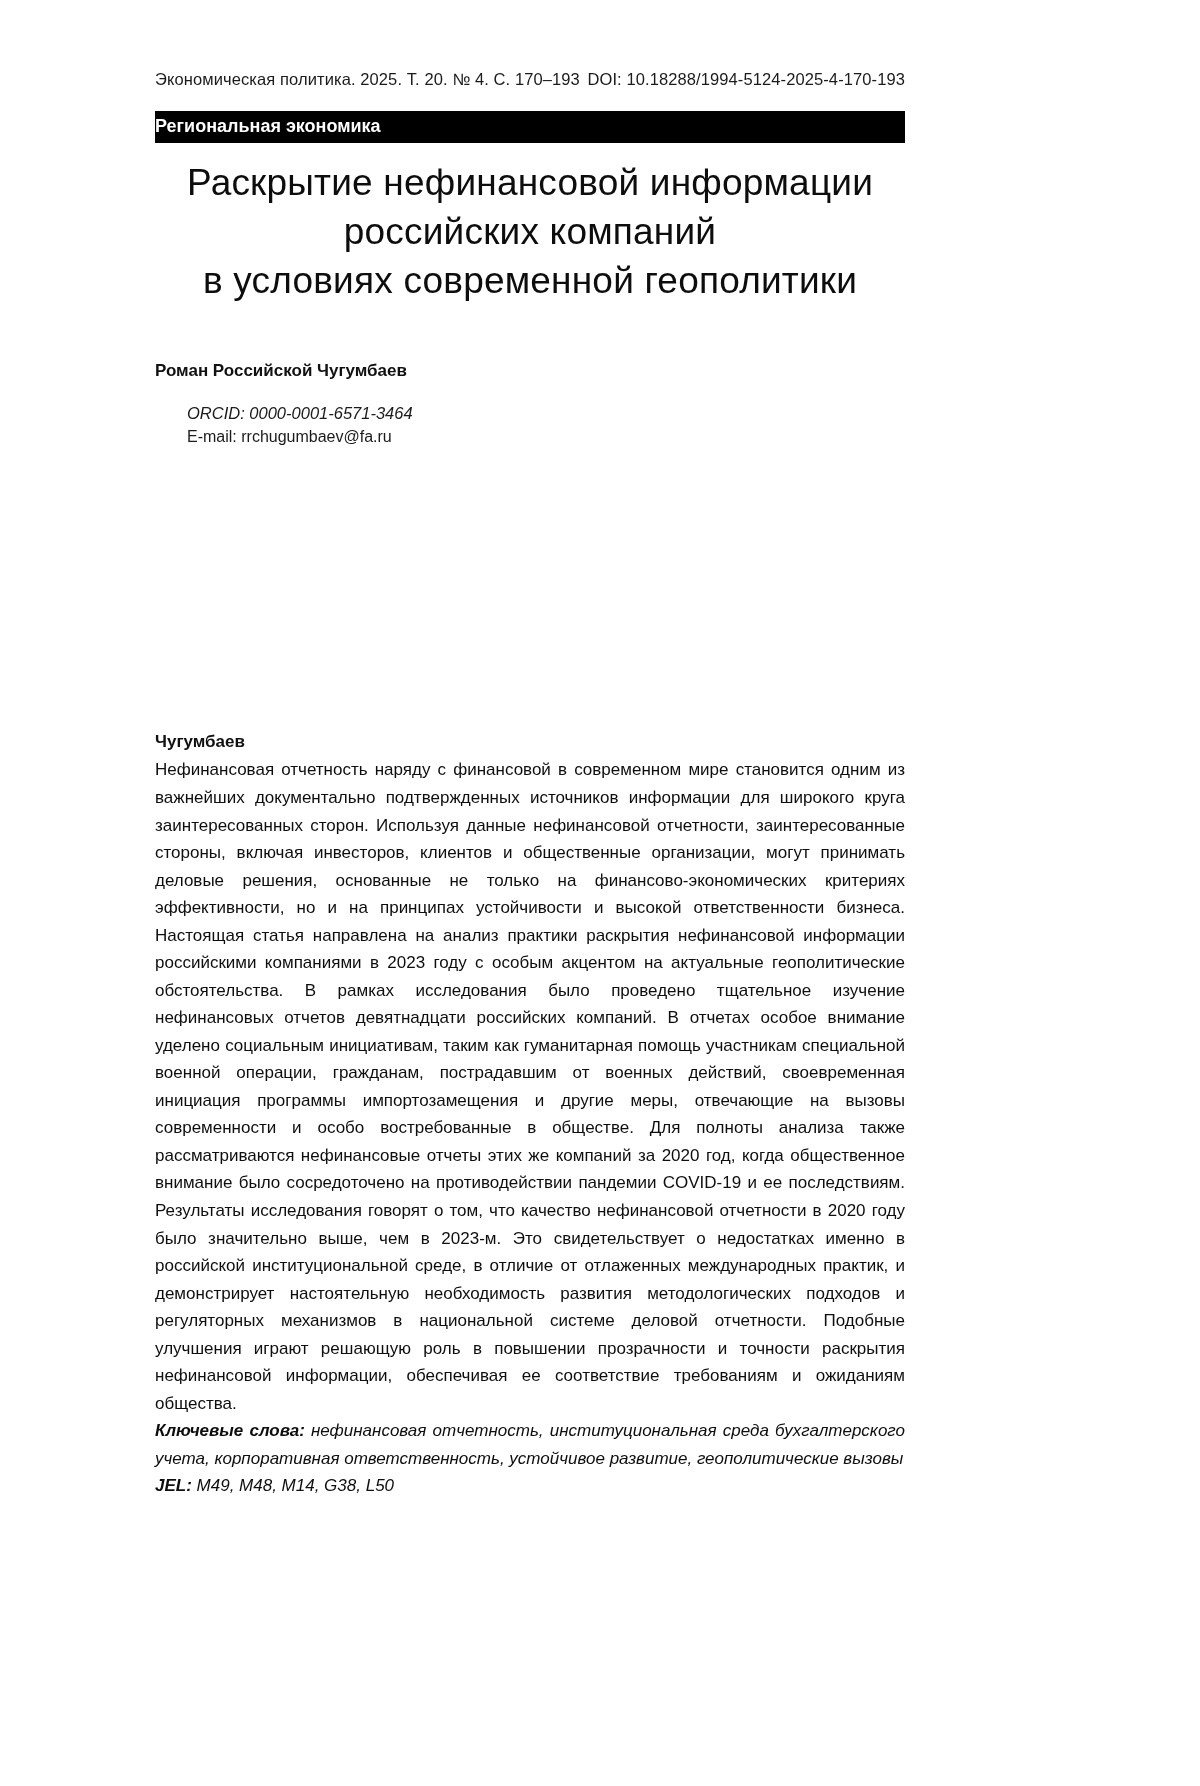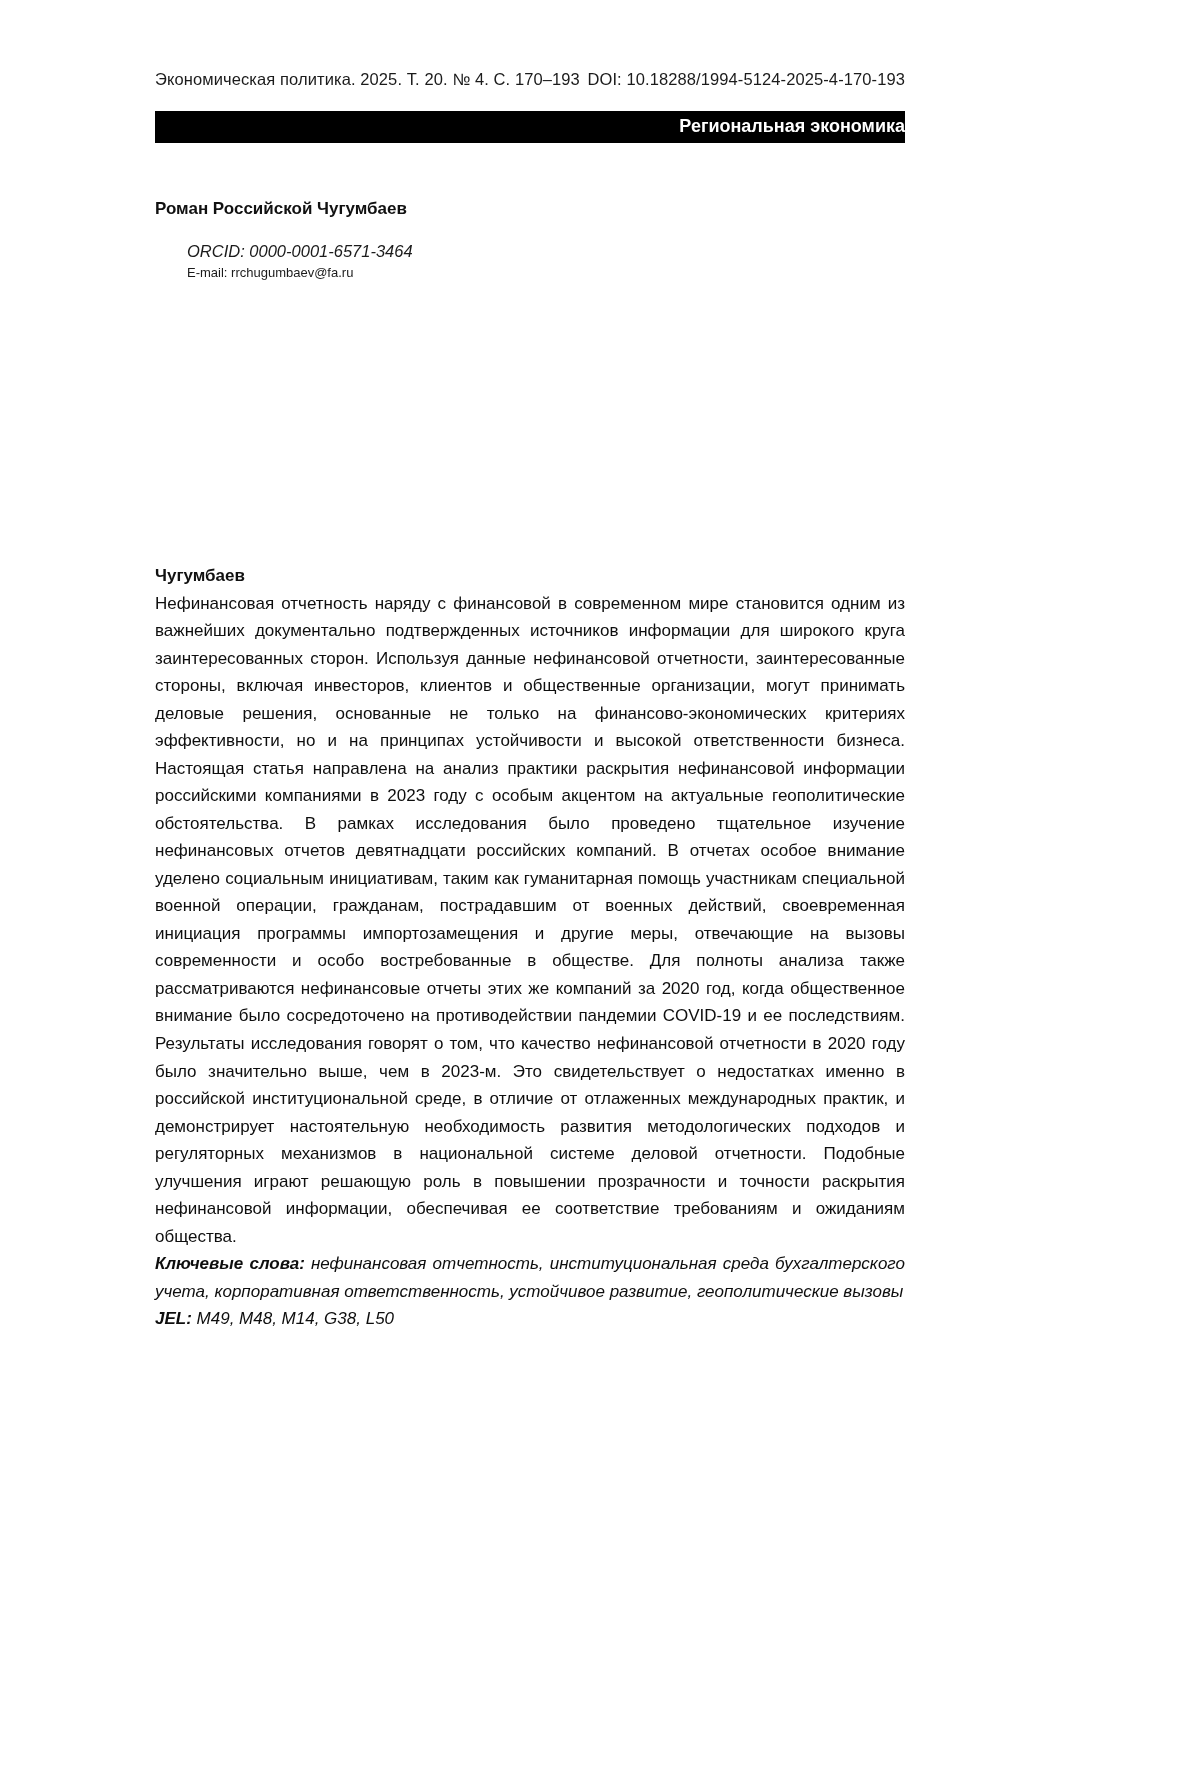--- a/index.html
+++ b/index.html
@@ -24,21 +24,21 @@
     align-items: baseline;
     font-size: 16.5px;
     color: #1b1b1b;
     letter-spacing: 0.1px;
   }
 
   .section-banner {
     margin-top: 22px;
     background: #000000;
     color: #ffffff;
-    text-align: right;
+    text-align: left;
     font-weight: 700;
     font-size: 18px;
     padding: 5px 0 6px 0;
   }
 
   .article-title {
     margin-top: 16px;
     text-align: center;
     font-size: 37px;
     line-height: 1.32;
@@ -60,21 +60,21 @@
     margin-top: 9px;
     margin-left: 32px;
     font-size: 16.5px;
     line-height: 1.5;
     max-width: 700px;
     color: #1b1b1b;
   }
   .author-email {
     margin-top: 2px;
     margin-left: 32px;
-    font-size: 13px;
+    font-size: 16px;
     line-height: 1.5;
     color: #1b1b1b;
   }
 
   .abstract-heading {
     margin-top: 283px;
     font-weight: 700;
     font-size: 17px;
   }
   .abstract-text {
@@ -99,20 +99,25 @@
 <div class="page">
   <div class="content">
 
     <div class="running-head">
       <span>Экономическая политика. 2025. Т. 20. № 4. С. 170–193</span>
       <span>DOI: 10.18288/1994-5124-2025-4-170-193</span>
     </div>
 
     <div class="section-banner">Региональная экономика</div>
 
+    <h1 class="article-title">
+      <div>Раскрытие нефинансовой информации</div>
+      <div>российских компаний</div>
+      <div>в условиях современной геополитики</div>
+    </h1>
 
     <div class="author-block">
       <div class="author-name">Роман Российской Чугумбаев</div>
       <div class="author-orcid">ORCID: 0000-0001-6571-3464</div>
       <div class="author-email">E-mail: rrchugumbaev@fa.ru</div>
     </div>
 
     <div class="abstract-heading">Чугумбаев</div>
     <div class="abstract-text">Нефинансовая отчетность наряду с финансовой в современном мире становится одним из важнейших документально подтвержденных источников информации для широкого круга заинтересованных сторон. Используя данные нефинансовой отчетности, заинтересованные стороны, включая инвесторов, клиентов и общественные организации, могут принимать деловые решения, основанные не только на финансово-экономических критериях эффективности, но и на принципах устойчивости и высокой ответственности бизнеса. Настоящая статья направлена на анализ практики раскрытия нефинансовой информации российскими компаниями в 2023 году с особым акцентом на актуальные геополитические обстоятельства. В рамках исследования было проведено тщательное изучение нефинансовых отчетов девятнадцати российских компаний. В отчетах особое внимание уделено социальным инициативам, таким как гуманитарная помощь участникам специальной военной операции, гражданам, пострадавшим от военных действий, своевременная инициация программы импортозамещения и другие меры, отвечающие на вызовы современности и особо востребованные в обществе. Для полноты анализа также рассматриваются нефинансовые отчеты этих же компаний за 2020 год, когда общественное внимание было сосредоточено на противодействии пандемии COVID-19 и ее последствиям. Результаты исследования говорят о том, что качество нефинансовой отчетности в 2020 году было значительно выше, чем в 2023-м. Это свидетельствует о недостатках именно в российской институциональной среде, в отличие от отлаженных международных практик, и демонстрирует настоятельную необходимость развития методологических подходов и регуляторных механизмов в национальной системе деловой отчетности. Подобные улучшения играют решающую роль в повышении прозрачности и точности раскрытия нефинансовой информации, обеспечивая ее соответствие требованиям и ожиданиям общества.</div>
 

